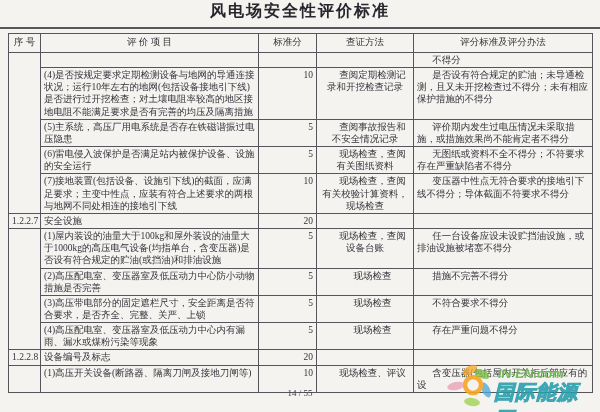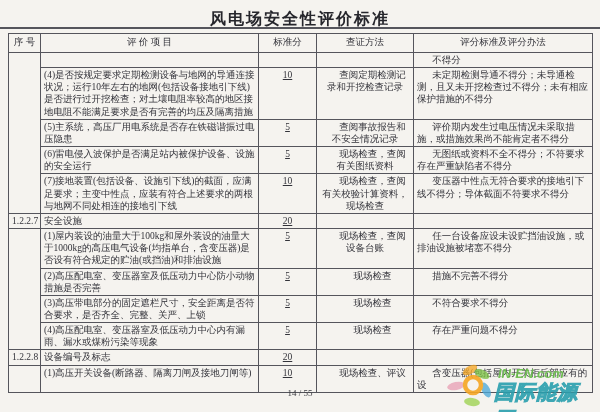--- a/index.html
+++ b/index.html
@@ -8,21 +8,21 @@
     background:#f5f3ef;
     font-family:"Liberation Serif","DejaVu Serif",serif;
     color:#2e2e35;
     position:relative;
     overflow:hidden;
   }
   .page-title {
     text-align:center;
     font-size:16px;
     font-weight:bold;
-    padding-top:9px;
+    padding-top:1px;
     letter-spacing:2px;
     color:#26262c;
   }
   .title-rule {
     position:absolute; left:0; top:27px; width:600px;
     border-top:2px solid #55555c;
   }
   table.eval-table {
     position:absolute; left:8px; top:33px; width:584px;
     border-collapse:collapse;
@@ -38,21 +38,21 @@
     overflow:hidden;
   }
   .eval-table th {
     font-weight:normal;
     text-align:center;
     height:14px;
     padding:2px 1px;
   }
   .c-sn   { text-align:left; }
   .c-item { text-align:left; }
-  .c-score{ text-align:center; vertical-align:middle;text-decoration:underline; }
+  .c-score{ text-align:right; vertical-align:middle; }
   .c-method   { text-indent:1.6em;text-align:center; }
   .c-criteria { text-indent:1.6em; }
   .page-footer {
     position:absolute; left:0; width:600px; top:388px;
     text-align:center;
     font-size:9px;
     color:#3a3a40;
   }
   .watermark {
     position:absolute; right:4px; top:362px;
@@ -103,21 +103,21 @@
         <td class="c-sn" rowspan="5"></td>
         <td class="c-item"></td>
         <td class="c-score"></td>
         <td class="c-method"></td>
         <td class="c-criteria">不得分</td>
       </tr>
       <tr>
         <td class="c-item">(4)是否按规定要求定期检测设备与地网的导通连接状况；运行10年左右的地网(包括设备接地引下线)是否进行过开挖检查；对土壤电阻率较高的地区接地电阻不能满足要求是否有完善的均压及隔离措施</td>
         <td class="c-score">10</td>
         <td class="c-method">查阅定期检测记录和开挖检查记录</td>
-        <td class="c-criteria">未定期检测导通不得分；未导通检测，且又未开挖检查过不得分；未有相应保护措施的不得分</td>
+        <td class="c-criteria">是否设有符合规定的贮油；未导通检测，且又未开挖检查过不得分；未有相应保护措施的不得分</td>
       </tr>
       <tr>
         <td class="c-item">(5)主系统，高压厂用电系统是否存在铁磁谐振过电压隐患</td>
         <td class="c-score">5</td>
         <td class="c-method">查阅事故报告和不安全情况记录</td>
         <td class="c-criteria">评价期内发生过电压情况未采取措施，或措施效果尚不能肯定者不得分</td>
       </tr>
       <tr>
         <td class="c-item">(6)雷电侵入波保护是否满足站内被保护设备、设施的安全运行</td>
         <td class="c-score">5</td>

